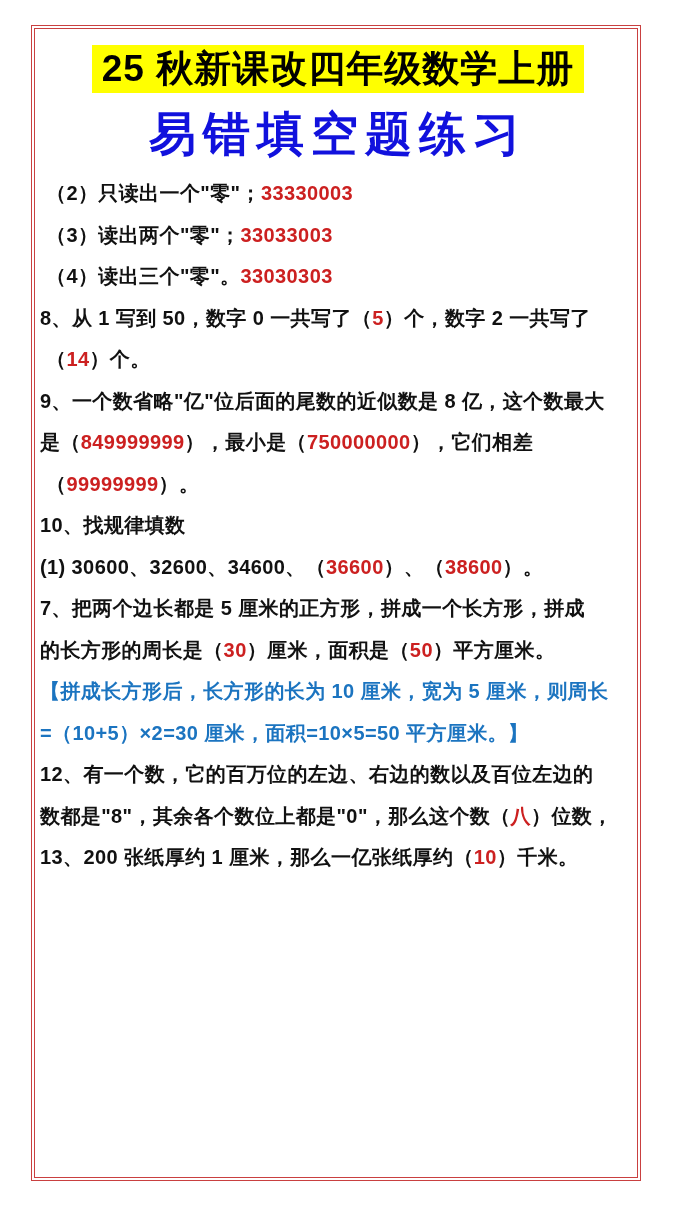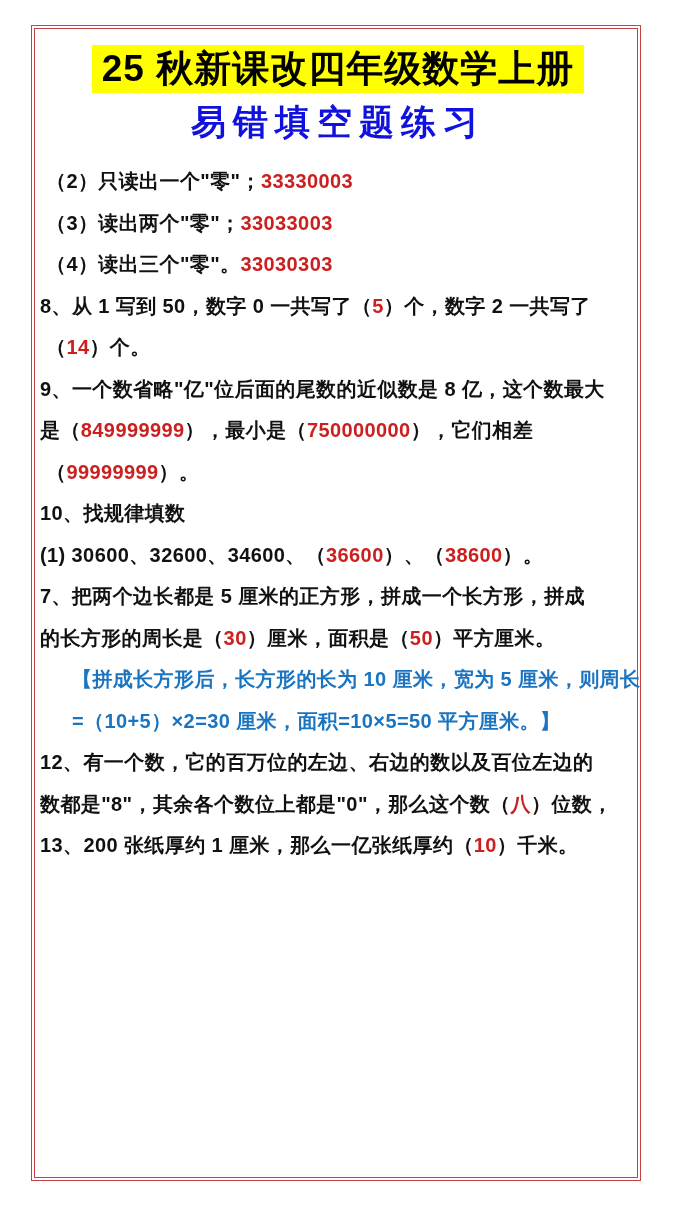--- a/index.html
+++ b/index.html
@@ -25,40 +25,40 @@
     box-sizing: border-box;
   }
   .content {
     position: absolute;
     left: 40px;
     top: 45px;
     width: 596px;
   }
   .title-row {
     text-align: center;
-    margin-bottom: 6px;
+    margin-bottom: 18px;
   }
   .title-highlight {
     display: inline-block;
     background: var(--highlight-yellow, #ffff00);
     color: #000000;
     font-size: 37px;
     font-weight: bold;
     line-height: 48px;
     padding: 0 10px;
     letter-spacing: 1px;
   }
   .subtitle-row {
     text-align: center;
     margin-bottom: 16px;
   }
   .subtitle {
     display: inline-block;
     color: var(--title-blue, #1111dd);
-    font-size: 35px;
+    font-size: 47px;
     font-weight: bold;
     line-height: 46px;
     letter-spacing: 7px;
   }
   .body-lines {
     width: 100%;
   }
   .line {
     font-size: 20px;
     font-weight: bold;
@@ -68,21 +68,20 @@
     white-space: nowrap;
   }
   .line.indent {
     padding-left: 6px;
   }
   .seg-red {
     color: var(--answer-red, #cc2020);
   }
   .seg-blue {
     color: var(--note-blue, #1b74c0);
-    margin-left: 32px;
   }
   .u {
     text-decoration-thickness: 1.5px;
     text-underline-offset: 4px;
   }
 </style>
 </head>
 <body>
 
 <div class="page">

